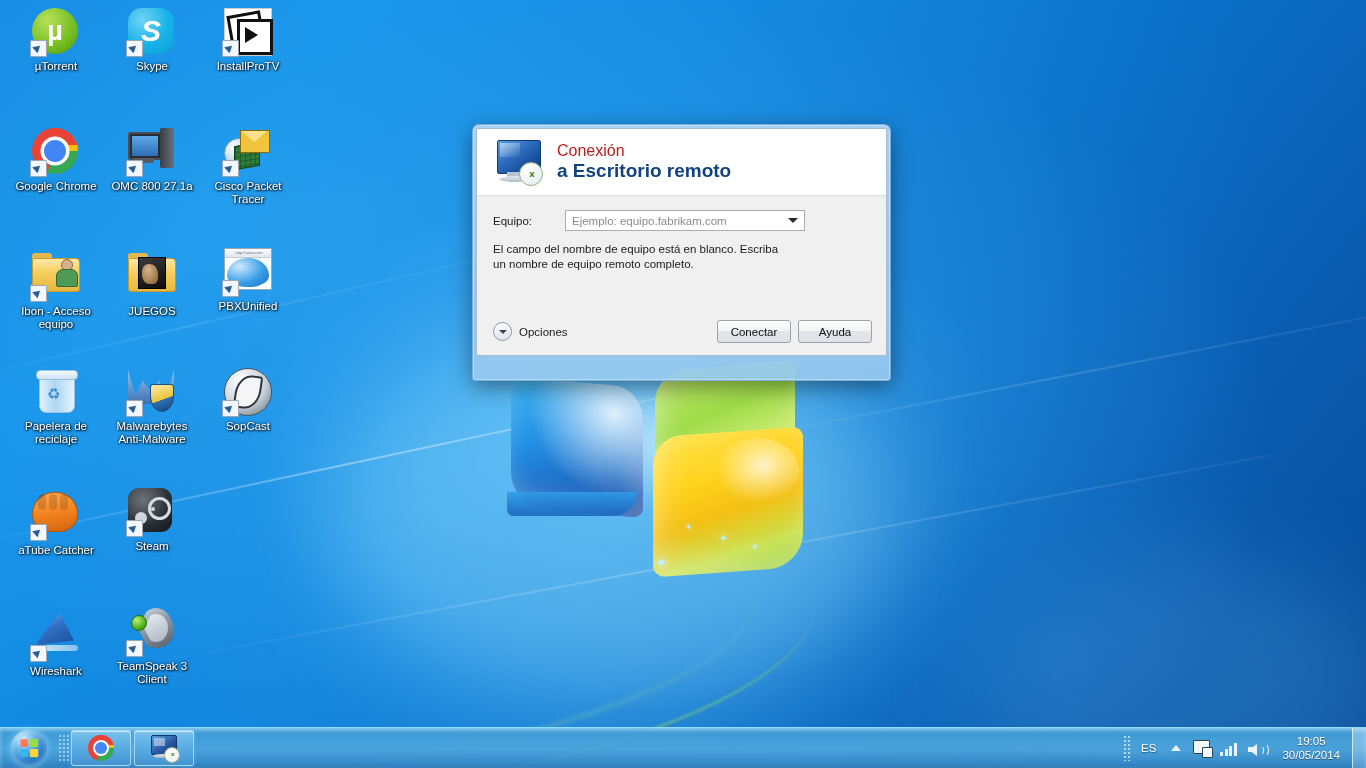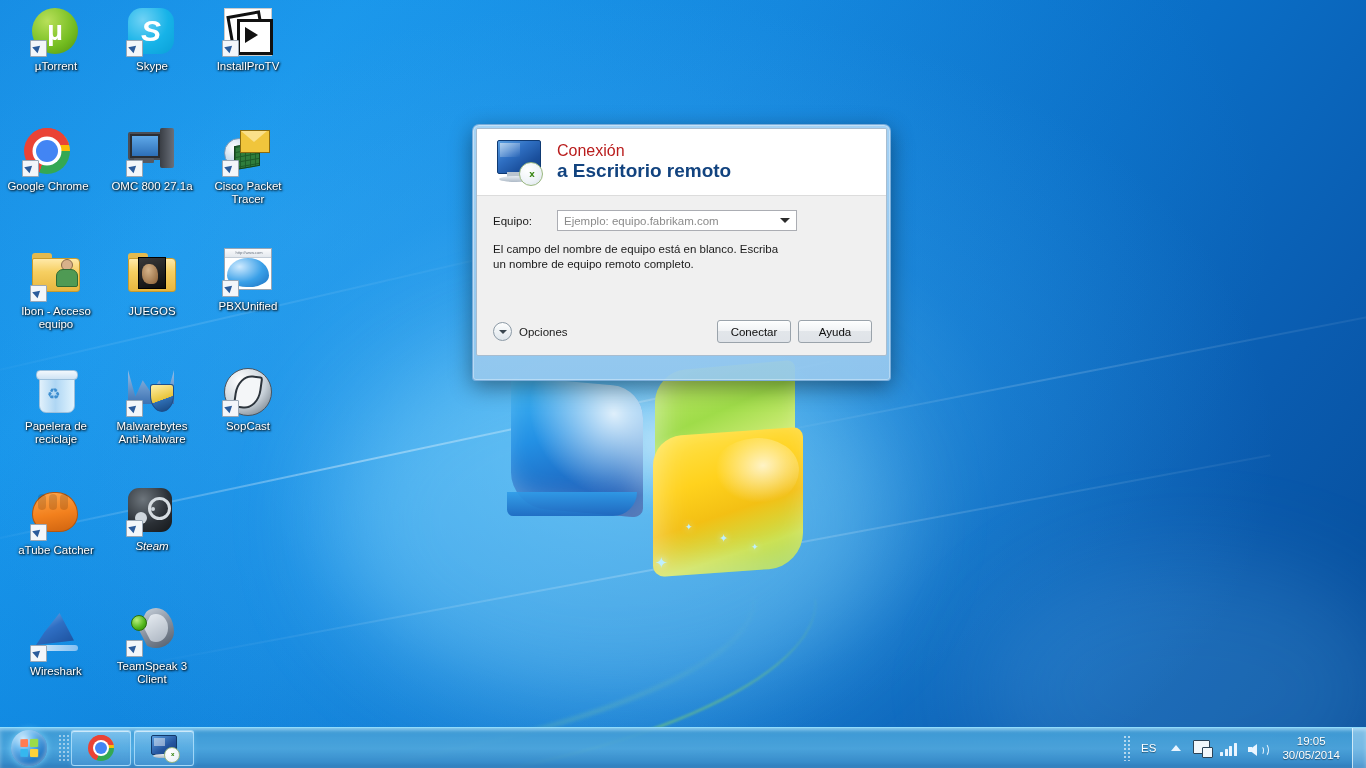--- a/index.html
+++ b/index.html
@@ -203,21 +203,21 @@
   .bigmon .conn{position:absolute;left:26px;top:22px;width:22px;height:22px;border-radius:50%;
     background:radial-gradient(circle at 34% 30%,#ffffff,#eef3f7 60%,#d7e0e8);border:1px solid #9bb87f;
     display:flex;align-items:center;justify-content:center;}
   .bigmon .conn span{font-size:12px;color:#3f8a1c;font-weight:bold;line-height:1;letter-spacing:-2px;}
   #rdp-header .htxt{line-height:1.05;}
   #rdp-h1{font-size:16px;color:#b91c1c;}
   #rdp-h2{font-size:19px;color:#12437f;font-weight:bold;margin-top:1px;}
 
   #rdp-body{padding:14px 16px 0 16px;position:relative;height:158px;box-sizing:border-box;}
   .frow{display:flex;align-items:center;margin-bottom:11px;}
-  .flabel{width:64px;font-size:11.5px;color:#1a1a1a;flex:none;}
+  .flabel{width:72px;font-size:11.5px;color:#1a1a1a;flex:none;}
   .fcombo{position:relative;width:240px;height:21px;background:#fff;border:1px solid #abadb3;box-sizing:border-box;
     display:flex;align-items:center;padding-left:6px;}
   .fcombo .ph{font-size:11.5px;color:#8b8b8b;}
   .fcombo .arrow{position:absolute;right:6px;top:7px;width:0;height:0;
     border-left:5px solid transparent;border-right:5px solid transparent;border-top:5px solid #2b2b2b;}
   .fvalue{font-size:11.5px;color:#1a1a1a;}
   #rdp-msg{font-size:11.5px;color:#1a1a1a;line-height:15px;width:300px;margin-top:2px;}
   #rdp-footer{position:absolute;left:16px;right:14px;bottom:11px;display:flex;align-items:center;}
   #opciones{display:flex;align-items:center;cursor:default;}
   #opt-chev{width:17px;height:17px;border-radius:50%;border:1px solid #8c9aa6;
@@ -352,21 +352,21 @@
       <div class="ic-installpro">
           <div class="sq sq1"></div>
           <div class="sq sq2"></div>
           <div class="tri"></div>
         </div>
       <div class="shortcut-arrow"></div>
     </div>
     <div class="lbl">InstallProTV</div>
   </div>
 
-  <div class="dicon" style="left:0;top:128px;">
+  <div class="dicon" style="left:8px;top:128px;">
     <div class="glyph">
       <div class="ic-chrome"></div>
         <div class="shortcut-arrow"></div>
     </div>
     <div class="lbl">Google Chrome</div>
   </div>
 
   <div class="dicon" style="left:104px;top:128px;">
     <div class="glyph">
       <div class="ic-omc">
@@ -466,21 +466,21 @@
           <div class="glove"></div>
         <div class="f" style="left:6px;"></div>
           <div class="f" style="left:17px;"></div>
           <div class="f" style="left:28px;"></div>
         </div>
       <div class="shortcut-arrow"></div>
     </div>
     <div class="lbl">aTube Catcher</div>
   </div>
 
-  <div class="dicon" style="left:104px;top:488px;font-style:italic;">
+  <div class="dicon" style="left:104px;top:488px;">
     <div class="glyph">
       <div class="ic-steam"></div>
         <div class="shortcut-arrow"></div>
     </div>
     <div class="lbl">Steam</div>
   </div>
 
   <div class="dicon" style="left:8px;top:608px;">
     <div class="glyph">
       <div class="ic-wireshark">

